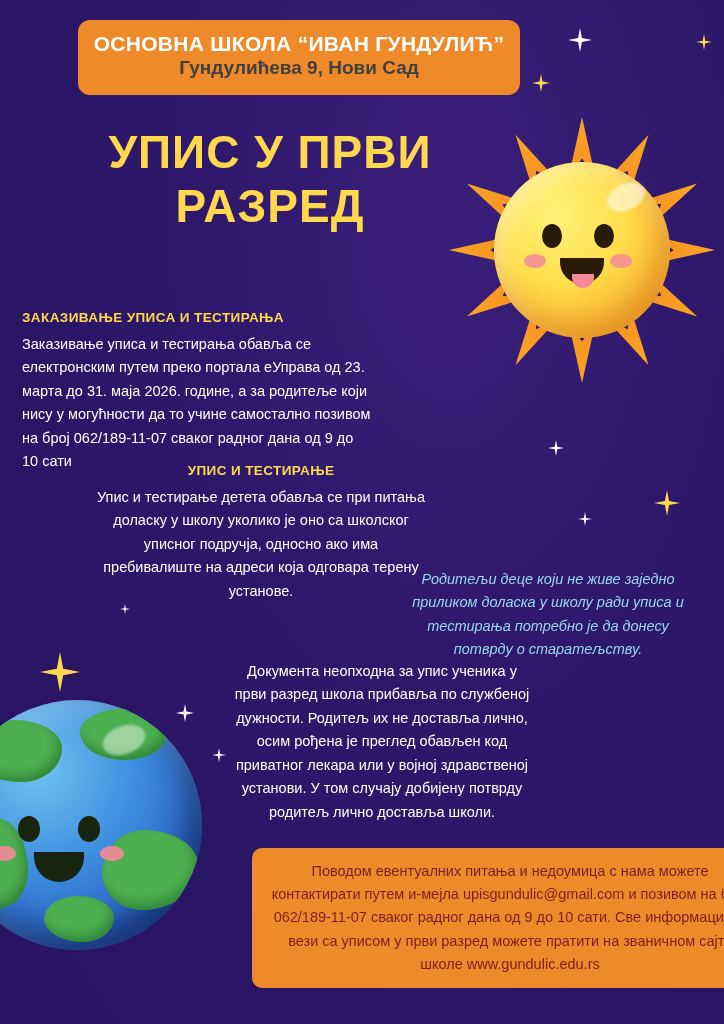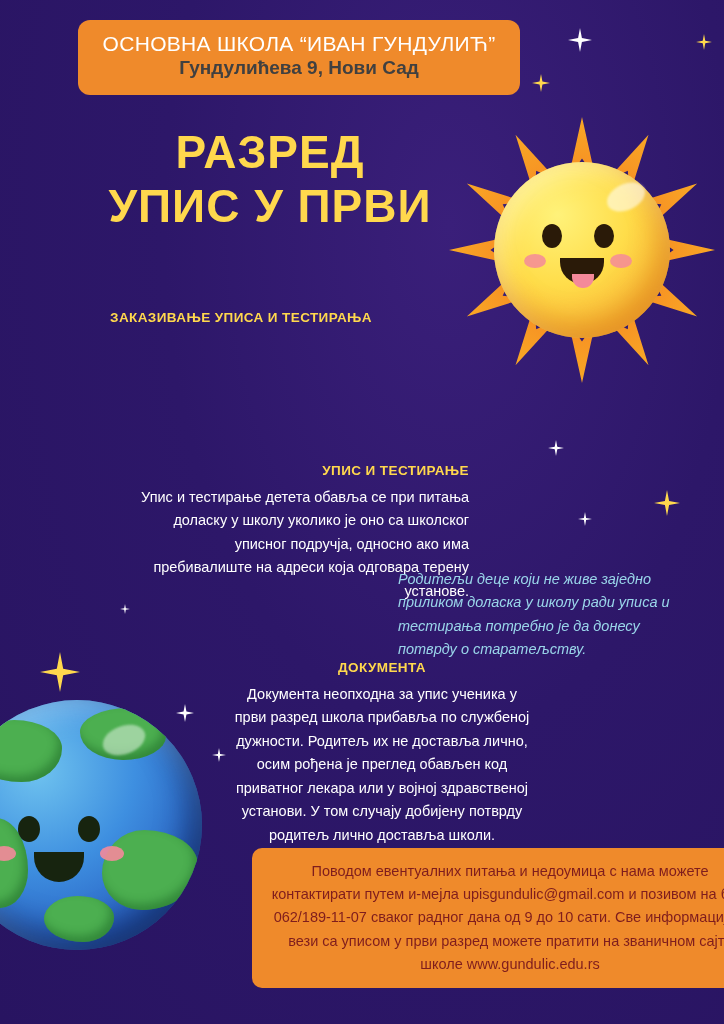--- a/index.html
+++ b/index.html
@@ -44,21 +44,21 @@
     top: 20px;
     width: 442px;
     background: #ef8a2b;
     border-radius: 12px;
     padding: 12px 10px 14px 10px;
     box-sizing: border-box;
     text-align: center;
   }
   .banner .line1 {
     color: #ffffff;
-    font-weight: normal;
+    font-weight: bold;
     font-size: 21px;
     letter-spacing: 0.3px;
     line-height: 1.15;
   }
   .banner .line2 {
     color: #404040;
     font-weight: bold;
     font-size: 19px;
     line-height: 1.3;
   }
@@ -99,38 +99,38 @@
     font-size: 14.5px;
     line-height: 1.62;
   }
 
   #sec-zakazivanje {
     position: absolute;
     left: 22px;
     top: 310px;
     width: 350px;
   }
-  #sec-zakazivanje .sec-head { text-align: right; margin-bottom: 8px; }
+  #sec-zakazivanje .sec-head { text-align: left; margin-bottom: 8px; }
   #sec-zakazivanje .sec-body { text-align: left; }
 
   #sec-upis {
     position: absolute;
     left: 96px;
     top: 463px;
     width: 330px;
-    text-align: right;
-    margin-left: 43px;
+    text-align: center;
   }
   #sec-upis .sec-head { margin-bottom: 8px; }
 
   #sec-roditelji {
     position: absolute;
     left: 398px;
     top: 568px;
     width: 300px;
+    text-align: center;
     color: #9ad6ea;
     font-style: italic;
     font-size: 14.5px;
     line-height: 1.62;
   }
 
   #sec-dokumenta {
     position: absolute;
     left: 232px;
     top: 660px;
@@ -343,36 +343,36 @@
   <div class="star star4 star-white" style="left:176px; top:704px; width:18px; height:18px;"></div>
   <div class="star star4 star-white" style="left:212px; top:748px; width:14px; height:14px;"></div>
   <div class="star star4 star-white" style="left:120px; top:604px; width:10px; height:10px;"></div>
 
   <div class="banner">
     <div class="line1">ОСНОВНА ШКОЛА “ИВАН ГУНДУЛИЋ”</div>
     <div class="line2">Гундулићева 9, Нови Сад</div>
   </div>
 
   <div class="title">
+    <div>УПИС У ПРВИ</div>
     <div>РАЗРЕД</div>
-    <div>УПИС У ПРВИ</div>
   </div>
 
 
   <div id="sec-zakazivanje">
     <div class="sec-head">ЗАКАЗИВАЊЕ УПИСА И ТЕСТИРАЊА</div>
+    <div class="sec-body">Заказивање уписа и тестирања обавља се електронским путем преко портала еУправа од 23. марта до 31. маја 2026. године, а за родитеље који нису у могућности да то учине самостално позивом на број 062/189-11-07 сваког радног дана од 9 до 10 сати</div>
   </div>
 
   <div id="sec-upis">
     <div class="sec-head">УПИС И ТЕСТИРАЊЕ</div>
     <div class="sec-body">Упис и тестирање детета обавља се при питања доласку у школу уколико је оно са школског уписног подручја, односно ако има пребивалиште на адреси која одговара терену установе.</div>
   </div>
 
   <div id="sec-roditelji">Родитељи деце који не живе заједно приликом доласка у школу ради уписа и тестирања потребно је да донесу потврду о старатељству.</div>
 
   <div id="sec-dokumenta">
-    <div class="sec-head">ДОКУМЕНТА</div>
     <div class="sec-body">Документа неопходна за упис ученика у први разред школа прибавља по службеној дужности. Родитељ их не доставља лично, осим рођена је преглед обављен код приватног лекара или у војној здравственој установи. У том случају добијену потврду родитељ лично доставља школи.</div>
   </div>
 
   <div class="footer">Поводом евентуалних питања и недоумица с нама можете контактирати путем и-мејла upisgundulic@gmail.com и позивом на број 062/189-11-07 сваког радног дана од 9 до 10 сати. Све информације у вези са уписом у први разред можете пратити на званичном сајту школе www.gundulic.edu.rs</div>
 
 </div>
 
 </body></html>

